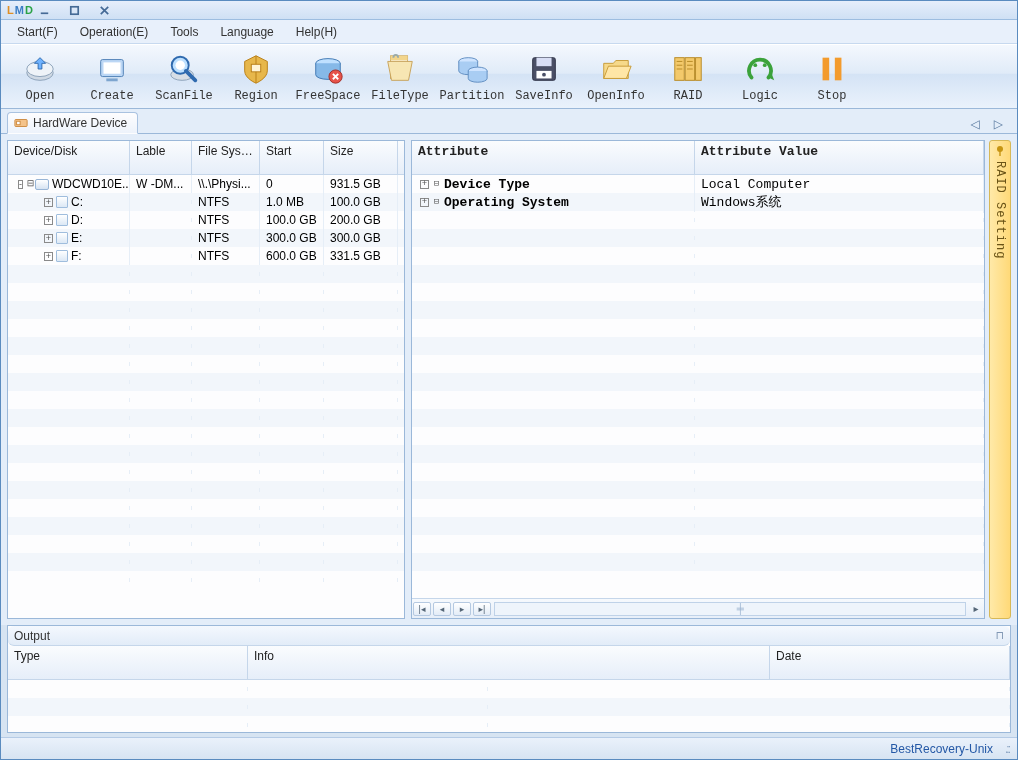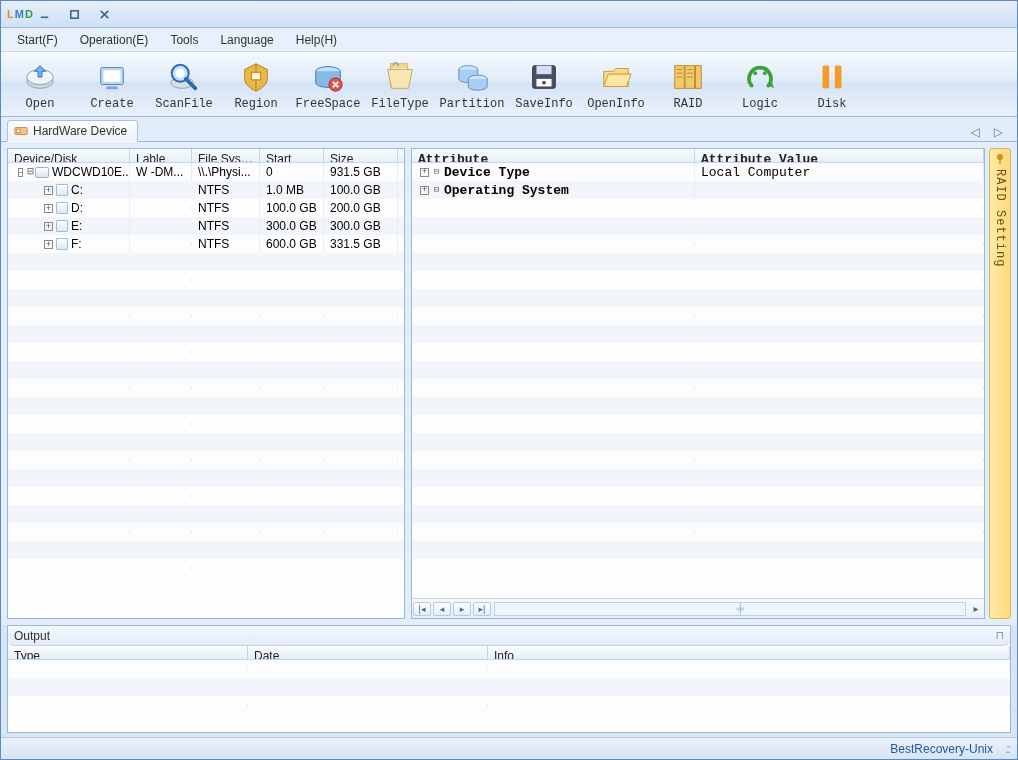--- a/index.html
+++ b/index.html
@@ -1,21 +1,21 @@
 <!DOCTYPE html>
 <html><head>
 <meta charset="utf-8">
 <style>
   * { box-sizing: border-box; margin: 0; padding: 0; }
   html, body { width: 1018px; height: 760px; font-family: "Segoe UI", Tahoma, sans-serif; font-size: 12px; overflow: hidden; }
   body { background: #d7e4f2; border: 1px solid #5a8bbf; display: flex; flex-direction: column; }
 
   
   .titlebar {
-    height: 27px;
+    height: 19px;
     background: linear-gradient(#e6eefb, #cfe0f4);
     display: flex; align-items: center; padding: 0 6px;
     border-bottom: 1px solid #9dbde0;
   }
   .titlebar .logo { font-weight: bold; font-size: 11px; letter-spacing: 1px; }
   .titlebar .logo .l1{color:#e08f24}.titlebar .logo .l2{color:#3b7dc4}.titlebar .logo .l3{color:#2aa246}
   .titlebar .title { flex:1; text-align:center; color:#3a6aa5; font-size:13px;}
   .titlebar .winbtns { display:flex; gap:8px;}
   .titlebar .winbtns div { width:22px; height:16px; display:flex;align-items:center;justify-content:center; color:#456a96; cursor:pointer;}
   .titlebar .winbtns svg{width:13px;height:13px;stroke:#456a96;stroke-width:1.8;fill:none;}
@@ -64,21 +64,21 @@
   }
   .panel{
     background:#fdfdfe; border:1px solid #9bb8d9; display:flex; flex-direction:column;
   }
   .left{ width:398px;}
   .rightwrap{ flex:1; display:flex; min-width:0;justify-content:center;}
   .right{ flex:1; min-width:0;}
 
   
   .gridhdr{
-    display:flex; height:14px; background:linear-gradient(#fafcfe,#e6eef9);
+    display:flex; height:34px; background:linear-gradient(#fafcfe,#e6eef9);
     border-bottom:1px solid #c5d6ea;
   }
   .gridhdr .col{
     border-right:1px solid #c5d6ea; padding:3px 6px; color:#222;
     white-space:nowrap; overflow:hidden; text-overflow:ellipsis;
   }
   .gridbody{ flex:1; overflow:auto;}
   .row{ display:flex; height:18px; align-items:center;}
   .row:nth-child(even){ background:#f2f6fb;}
   .row .cell{
@@ -293,21 +293,21 @@
       </div>
       <div class="lbl">Logic</div>
     </div>
     <div class="tbtn">
       <div class="ico">
         <svg viewBox="0 0 36 36">
           <rect x="8" y="6" width="7" height="24" fill="#f39b2d"></rect>
           <rect x="21" y="6" width="7" height="24" fill="#f39b2d"></rect>
         </svg>
       </div>
-      <div class="lbl">Disk</div>
+      <div class="lbl">Stop</div>
     </div>
   </div>
 
 <div class="tabstrip">
   <div class="tab">
     <svg class="ticon" viewBox="0 0 16 16">
         <rect x="1" y="4" width="14" height="8" rx="1" fill="#f4c38a" stroke="#c98436"></rect>
         <rect x="3" y="6" width="4" height="4" fill="#fff" stroke="#c98436"></rect>
       </svg>
     <span>HardWare Device</span>
@@ -544,20 +544,21 @@
             <div class="cell rc2">Local Computer</div>
           </div>
           <div class="row">
             <div class="cell rc1">
               <span class="devcell" style="padding-left:2px">
                 <span class="twist">+</span>
                 <span class="twist" style="border:none">⊟</span>
                 <span class="attrname">Operating System</span>
               </span>
             </div>
+            <div class="cell rc2">Windows系统</div>
           </div>
           <div class="row">
             <div class="cell rc1"></div>
             <div class="cell rc2"></div>
           </div>
           <div class="row">
             <div class="cell rc1"></div>
             <div class="cell rc2"></div>
           </div>
           <div class="row">
@@ -655,22 +656,22 @@
   </div>
 </div>
 
 <div class="outpanel">
   <div class="ohead">
     <span>Output</span>
     <span class="pin">⊓</span>
   </div>
   <div class="gridhdr" id="outhdr">
       <div class="col oc1">Type</div>
+      <div class="col oc3">Info</div>
       <div class="col oc2">Date</div>
-      <div class="col oc3">Info</div>
     </div>
   <div class="gridbody" id="outbody">
       <div class="row">
         <div class="cell oc1"></div>
         <div class="cell oc2"></div>
         <div class="cell oc3"></div>
       </div>
       <div class="row">
         <div class="cell oc1"></div>
         <div class="cell oc2"></div>

